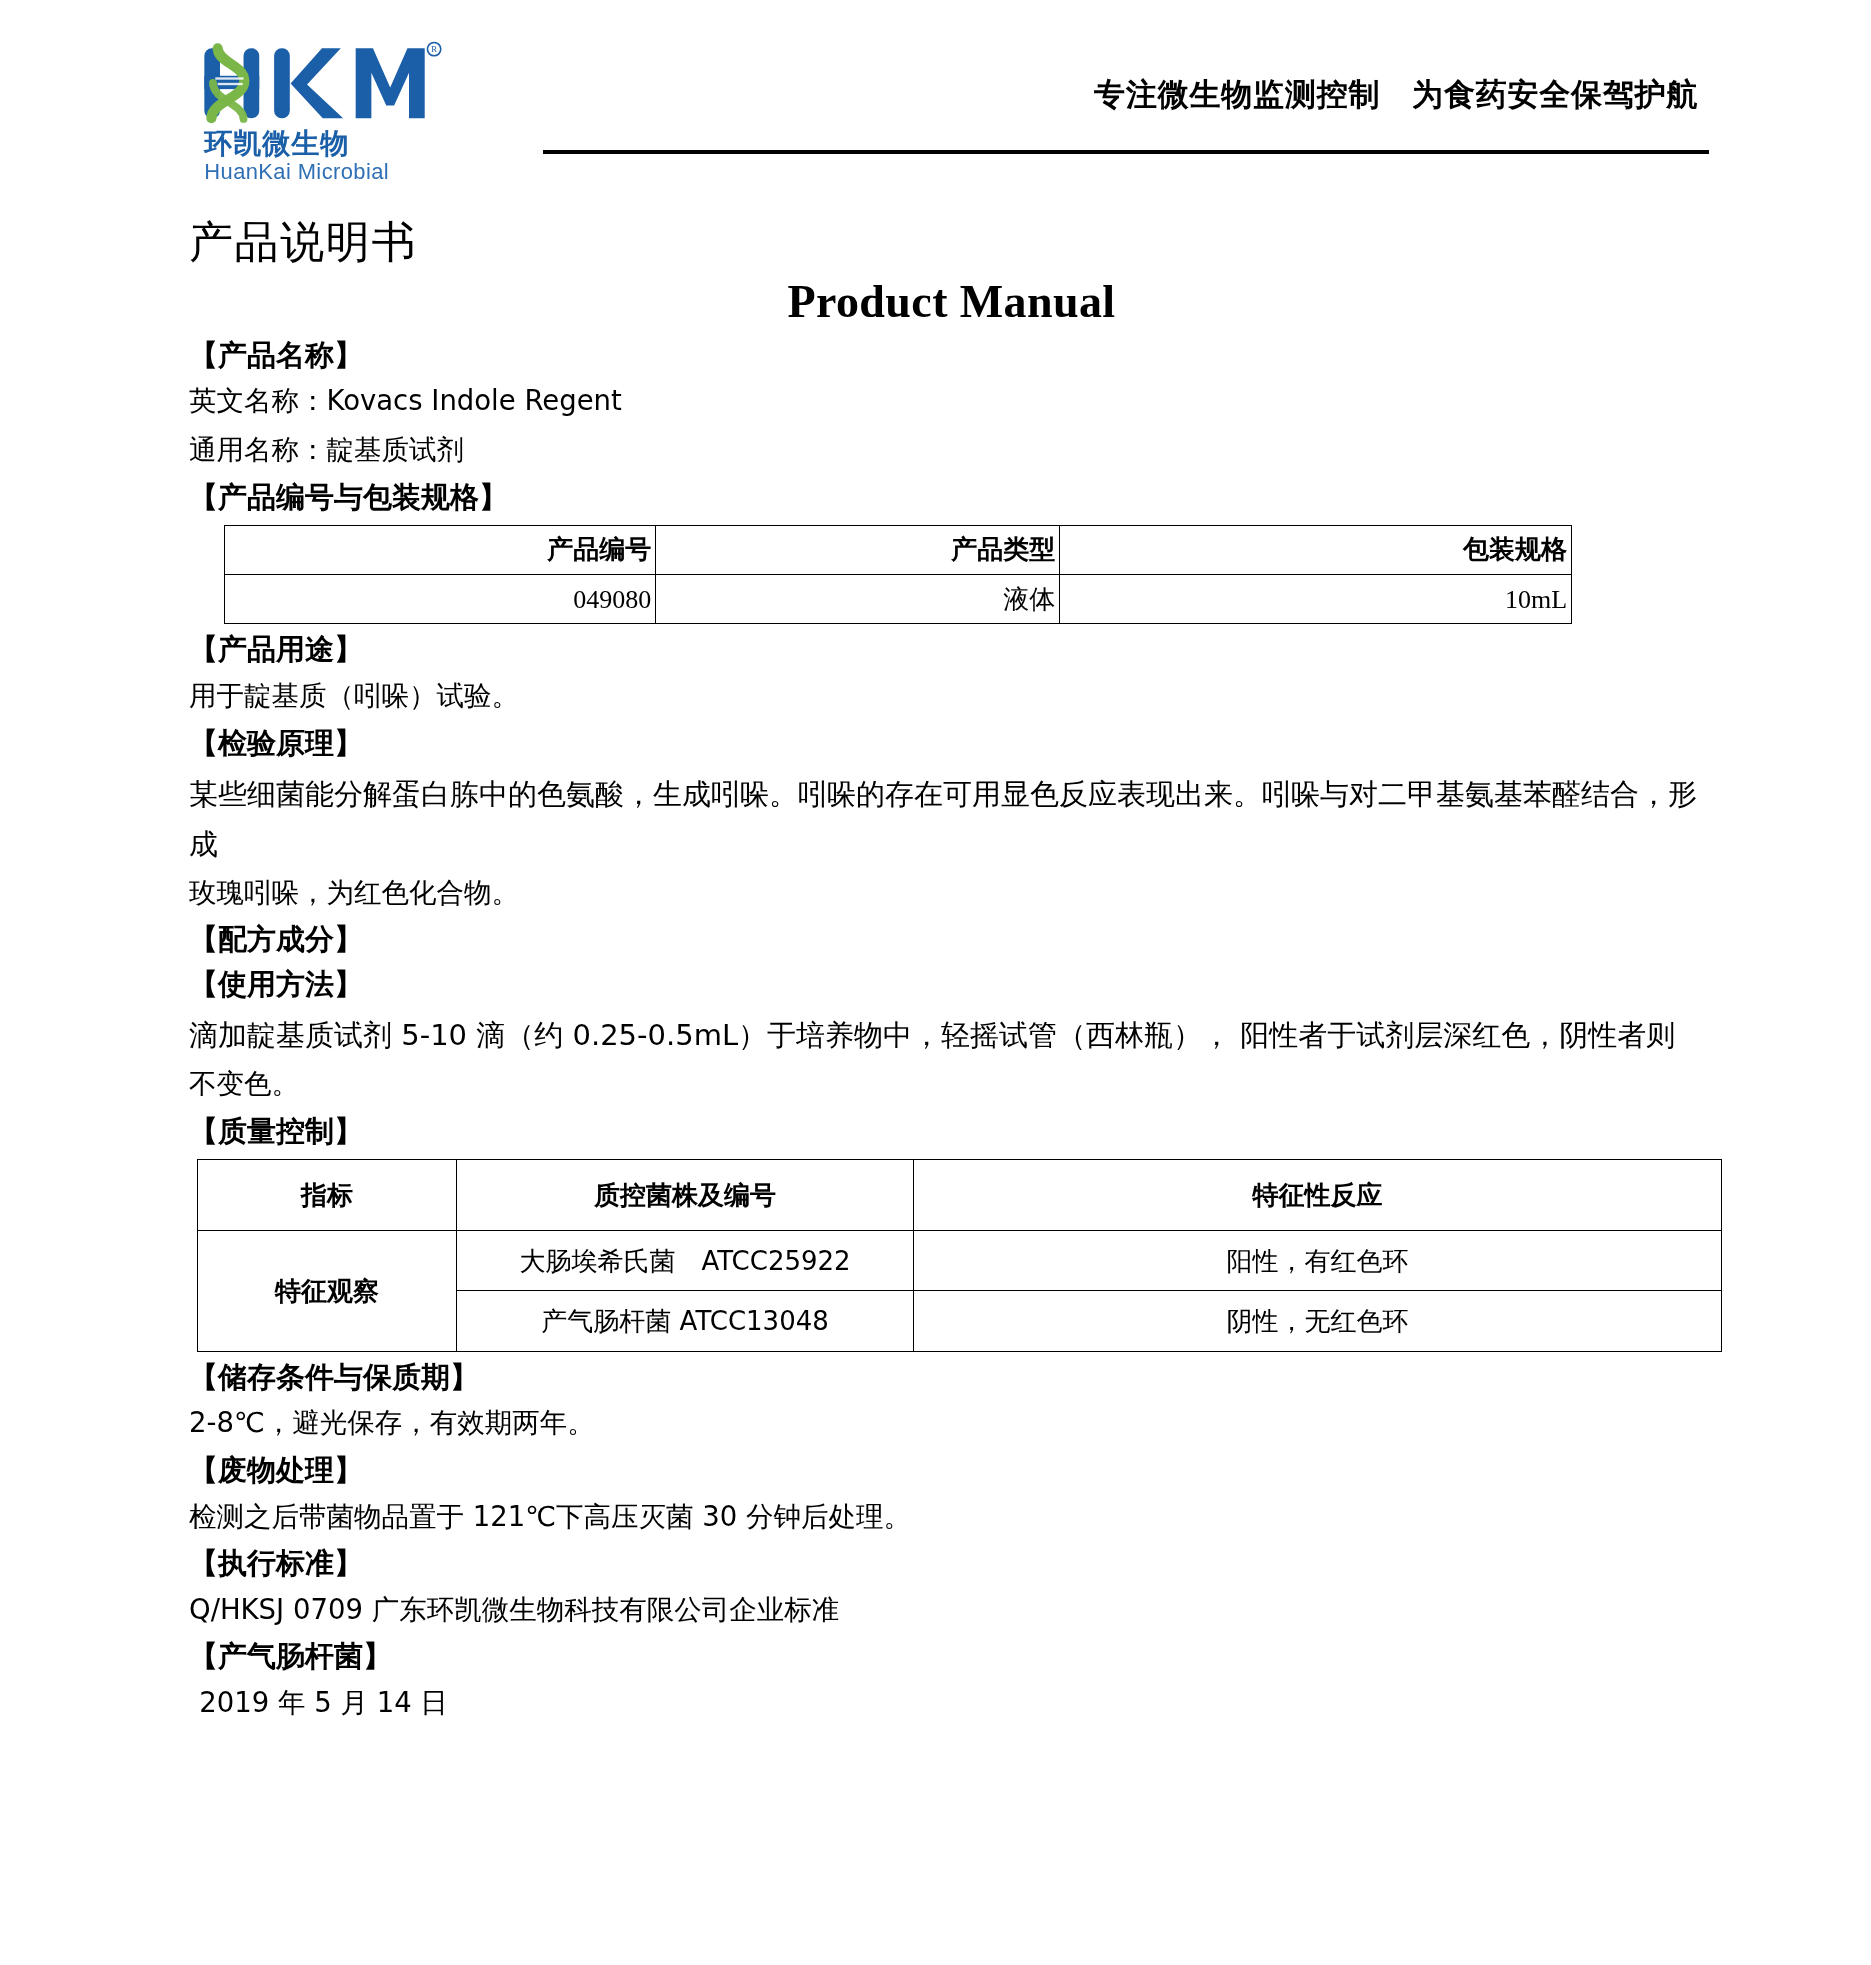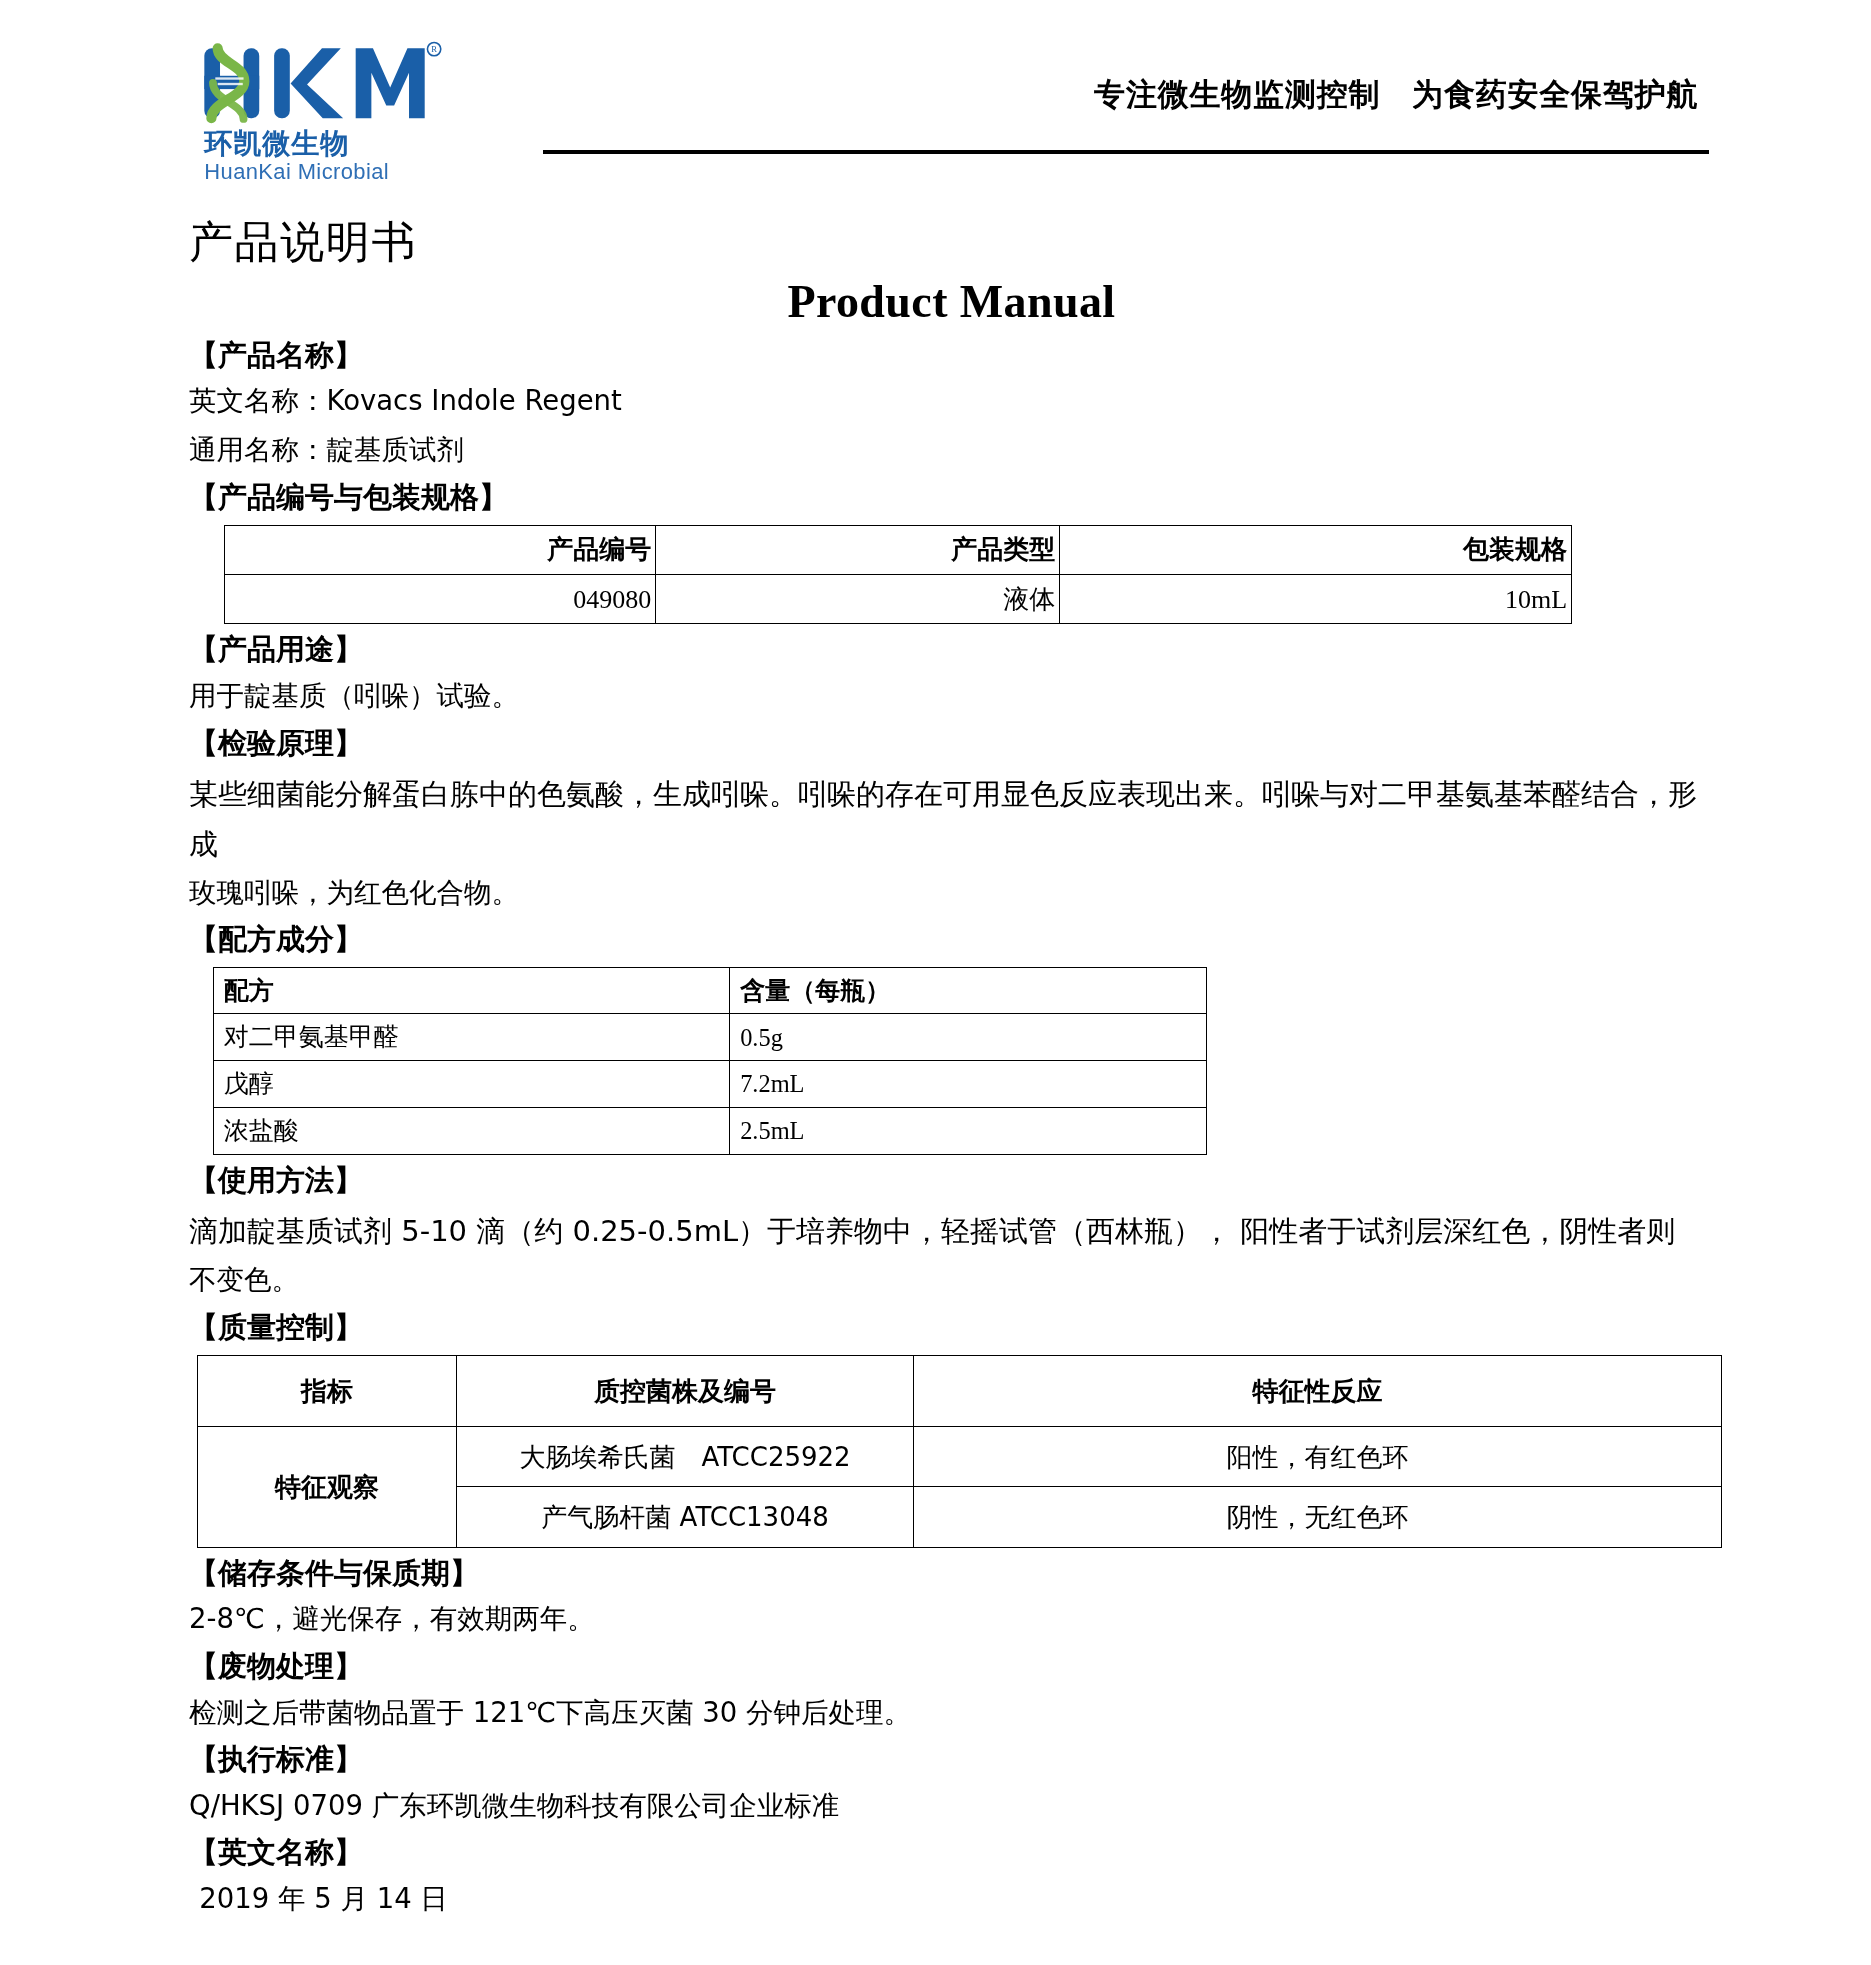--- a/index.html
+++ b/index.html
@@ -243,46 +243,20 @@
     </table>
 
     <div class="sec-head">【产品用途】</div>
     <div class="body-line">用于靛基质（吲哚）试验。</div>
 
     <div class="sec-head">【检验原理】</div>
     <div class="body-para">某些细菌能分解蛋白胨中的色氨酸，生成吲哚。吲哚的存在可用显色反应表现出来。吲哚与对二甲基氨基苯醛结合，形成</div>
     <div class="body-line tight">玫瑰吲哚，为红色化合物。</div>
 
     <div class="sec-head">【配方成分】</div>
-    <table class="tbl-formula">
-      <colgroup>
-          <col style="width:52%">
-          <col style="width:48%">
-        </colgroup>
-      <thead>
-        <tr>
-          <th>配方</th>
-          <th>含量（每瓶）</th>
-        </tr>
-      </thead>
-      <tbody>
-        <tr>
-          <td>对二甲氨基甲醛</td>
-          <td class="amount">0.5g</td>
-        </tr>
-        <tr>
-          <td>戊醇</td>
-          <td class="amount">7.2mL</td>
-        </tr>
-        <tr>
-          <td>浓盐酸</td>
-          <td class="amount">2.5mL</td>
-        </tr>
-      </tbody>
-    </table>
 
     <div class="sec-head">【使用方法】</div>
     <div class="body-para">滴加靛基质试剂 5-10 滴（约 0.25-0.5mL）于培养物中，轻摇试管（西林瓶）， 阳性者于试剂层深红色，阴性者则</div>
     <div class="body-line tight">不变色。</div>
 
     <div class="sec-head">【质量控制】</div>
     <table class="tbl-qc">
       <colgroup>
           <col style="width:17%">
           <col style="width:30%">
@@ -310,19 +284,19 @@
 
     <div class="sec-head">【储存条件与保质期】</div>
     <div class="body-line">2-8℃，避光保存，有效期两年。</div>
 
     <div class="sec-head">【废物处理】</div>
     <div class="body-line">检测之后带菌物品置于 121℃下高压灭菌 30 分钟后处理。</div>
 
     <div class="sec-head">【执行标准】</div>
     <div class="body-line">Q/HKSJ 0709 广东环凯微生物科技有限公司企业标准</div>
 
-    <div class="sec-head">【英文名称】</div>
+    <div class="sec-head">【产气肠杆菌】</div>
     <div class="body-line indent-sm">2019 年 5 月 14 日</div>
 
   </div>
 
 </div>
 
 
 </body></html>

